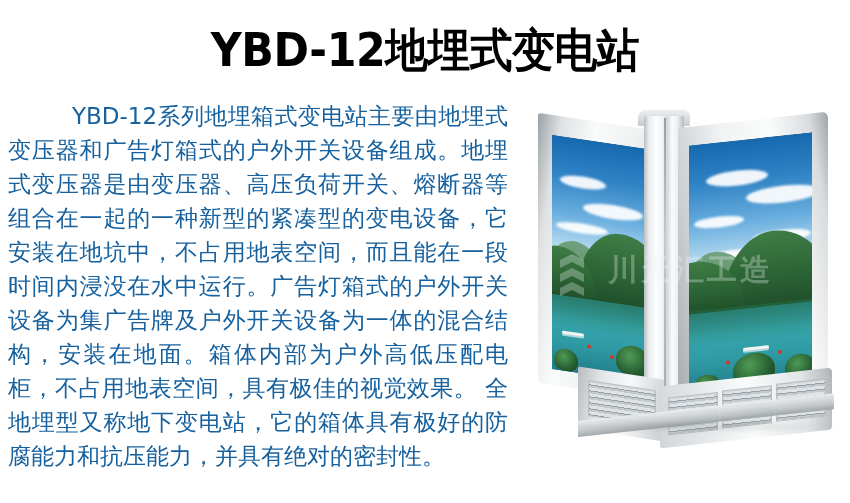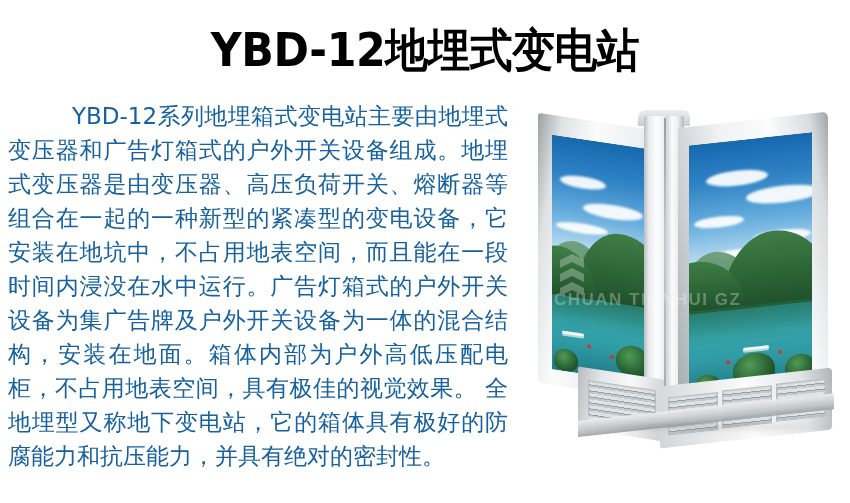--- a/index.html
+++ b/index.html
@@ -369,17 +369,17 @@
     </div>
 
     <div class="shadow-ground"></div>
 
     <div class="watermark">
       <svg class="wm-mark" viewBox="0 0 48 48">
         <path d="M6 10 L18 4 L30 10 L30 18 L18 12 L6 18 Z" fill="currentColor"></path>
         <path d="M6 24 L18 18 L30 24 L30 32 L18 26 L6 32 Z" fill="currentColor"></path>
         <path d="M6 38 L18 32 L30 38 L30 46 L18 40 L6 46 Z" fill="currentColor"></path>
       </svg>
-      <div class="wm-en">CHUAN TIANHUI GZ</div>
+      <div class="wm-cn">川天汇工造</div>
     </div>
 
   </div>
 </div>
 
 </body></html>

